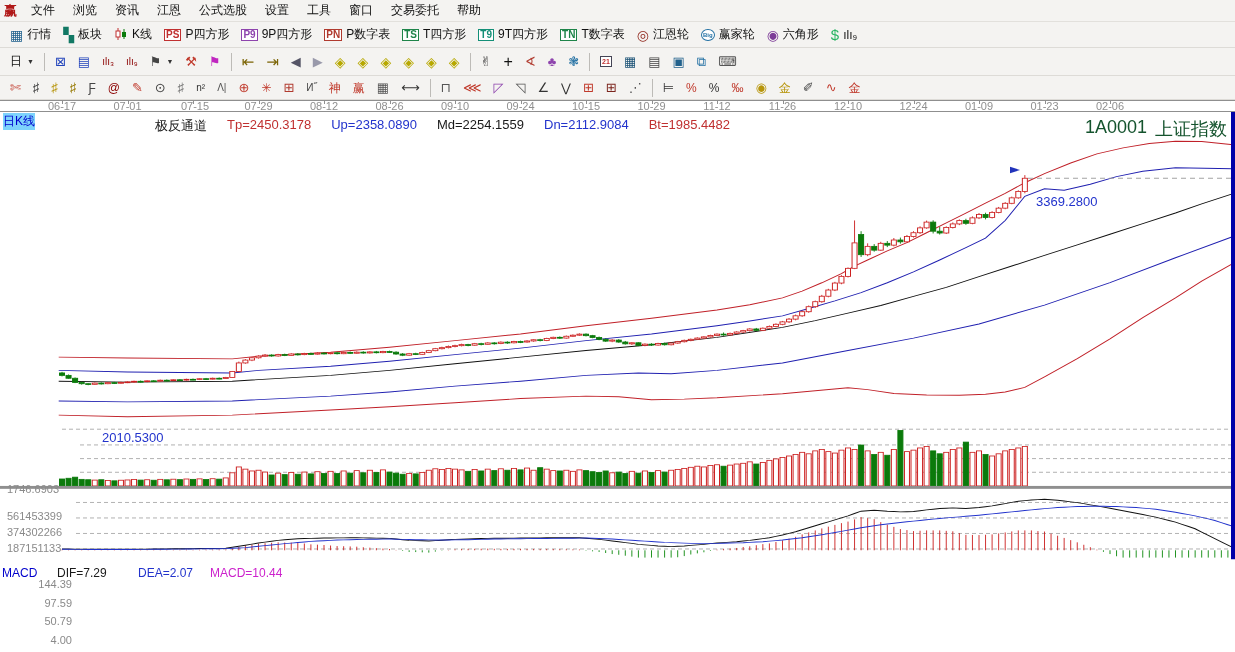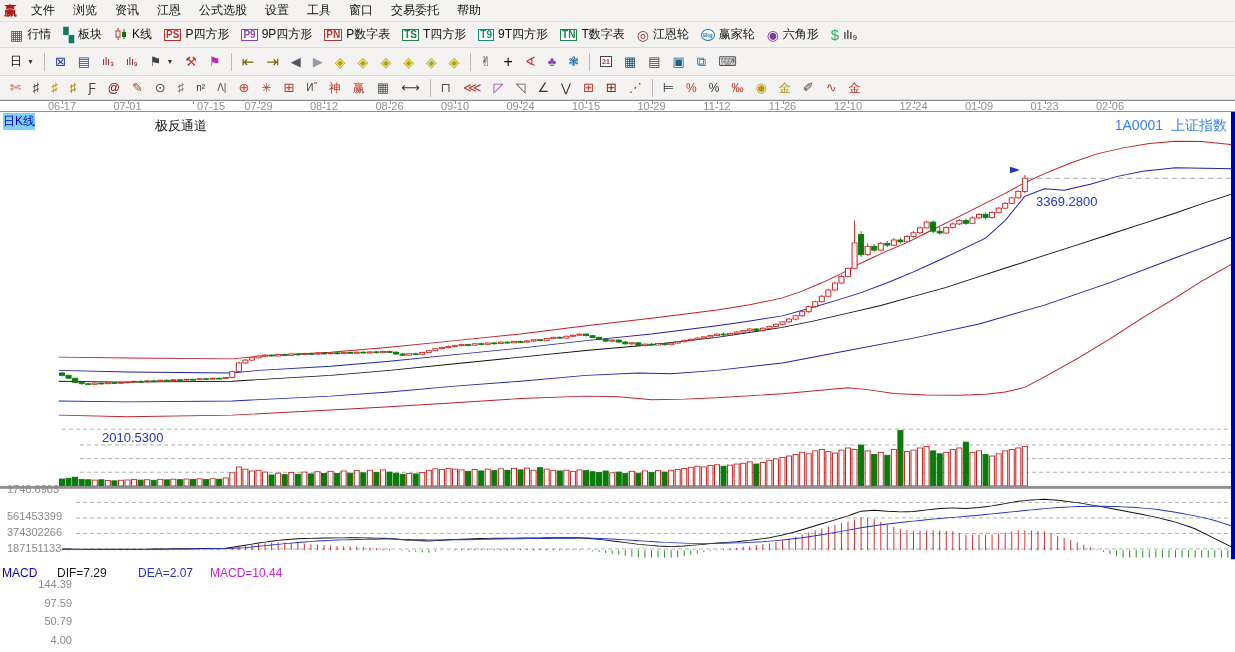--- a/index.html
+++ b/index.html
@@ -25,21 +25,21 @@
   .datebar{position:relative;height:12px;background:#fff;border-top:1px solid #8f8f8f;
     border-bottom:1px solid #8f8f8f;font-size:11px;color:#8f8f8f}
   .dlabel{position:absolute;top:0;width:46px;text-align:center;line-height:11px}
   .tickmark{position:absolute;top:0;width:1px;height:3px;background:#8f8f8f}
   
   .chartwrap{position:relative;width:1235px;height:540px;background:#fff}
   .chartwrap svg{position:absolute;left:0;top:0}
   .olabel{position:absolute;font-size:11px;color:#8a8a8a;white-space:nowrap}
   .hdr{position:absolute;left:155px;top:5px;font-size:13px;display:flex;gap:20px;white-space:nowrap}
   .lbl-kline{position:absolute;left:3px;top:1px;font-size:12px;color:#0000cc;background:#7dd3fc}
-  .lbl-code{position:absolute;right:8px;top:5px;font-size:14px;color:#3b82f6;display:flex;gap:8px}
+  .lbl-code{position:absolute;right:8px;top:5px;font-size:18px;color:#14532d;display:flex;gap:8px}
   .macd-hdr{position:absolute;top:454px;left:0;font-size:12px;white-space:nowrap}
   .macd-hdr span{position:absolute;top:0}
   .mlabels{position:absolute;left:0;width:72px;text-align:right}
   .anno{position:absolute;font-size:13px;color:#2233cc;white-space:nowrap}
   .watermark{position:absolute;left:1076px;top:497px;font-family:"Liberation Serif","DejaVu Serif",serif;
     font-size:26px;font-weight:bold;color:rgba(195,32,32,.85);letter-spacing:4px;white-space:nowrap}.c-blue{color:#2233cc}.c-blk{color:#1a1a1a}.c-mag{color:#cc22cc}.c-nblue{color:#0000cc}
 </style>
 </head>
 <body>
 
@@ -326,21 +326,21 @@
       <span class="ticon" style="color: rgb(192, 57, 43); font-size: 12px;">金</span>
     </div>
   </div>
 
 <div class="datebar" id="datebar">
     <div class="tickmark" style="left: 62px;"></div>
     <div class="dlabel" style="left: 39px;">06-17</div>
     <div class="tickmark" style="left: 127.5px;"></div>
     <div class="dlabel" style="left: 104.5px;">07-01</div>
     <div class="tickmark" style="left: 193px;"></div>
-    <div class="dlabel" style="left: 188px;">07-15</div>
+    <div class="dlabel" style="left: 172px;">07-15</div>
     <div class="tickmark" style="left: 258.5px;"></div>
     <div class="dlabel" style="left: 235.5px;">07-29</div>
     <div class="tickmark" style="left: 324px;"></div>
     <div class="dlabel" style="left: 301px;">08-12</div>
     <div class="tickmark" style="left: 389.5px;"></div>
     <div class="dlabel" style="left: 366.5px;">08-26</div>
     <div class="tickmark" style="left: 455px;"></div>
     <div class="dlabel" style="left: 432px;">09-10</div>
     <div class="tickmark" style="left: 520.5px;"></div>
     <div class="dlabel" style="left: 497.5px;">09-24</div>
@@ -1155,20 +1155,27 @@
       <polyline points="62.0,640.0 68.5,640.0 75.1,640.1 81.7,640.1 88.2,640.2 94.8,640.2 101.3,640.2 107.8,640.2 114.4,640.2 120.9,640.2 127.5,640.2 134.1,640.2 140.6,640.1 147.1,640.1 153.7,640.0 160.3,640.0 166.8,639.9 173.3,639.8 179.9,639.8 186.4,639.7 193.0,639.6 199.5,639.5 206.1,639.4 212.7,639.4 219.2,639.3 225.8,639.2 232.3,638.8 238.8,638.4 245.4,638.0 251.9,637.2 258.5,636.4 265.0,635.6 271.6,634.8 278.1,634.0 284.7,633.2 291.3,632.5 297.8,631.8 304.4,631.1 310.9,630.4 317.4,630.0 324.0,629.6 330.6,629.2 337.1,628.8 343.6,628.6 350.2,628.4 356.8,628.2 363.3,628.0 369.8,627.9 376.4,627.8 382.9,627.7 389.5,627.6 396.1,627.8 402.6,628.0 409.1,628.2 415.7,628.4 422.3,628.5 428.8,628.6 435.3,628.7 441.9,628.8 448.4,628.7 455.0,628.6 461.6,628.5 468.1,628.4 474.6,628.2 481.2,628.0 487.8,627.8 494.3,627.6 500.8,627.5 507.4,627.4 514.0,627.3 520.5,627.2 527.0,627.1 533.6,627.0 540.1,627.0 546.7,626.9 553.3,626.8 559.8,626.7 566.3,626.6 572.9,626.6 579.4,626.5 586.0,626.4 592.5,626.7 599.1,627.0 605.6,627.3 612.2,627.6 618.8,628.1 625.3,628.6 631.9,629.1 638.4,629.6 644.9,630.1 651.5,630.6 658.0,631.1 664.6,631.6 671.1,631.9 677.7,632.2 684.3,632.5 690.8,632.8 697.4,632.8 703.9,632.8 710.4,632.8 717.0,632.8 723.5,632.6 730.1,632.4 736.6,632.2 743.2,632.0 749.8,631.6 756.3,631.2 762.9,630.8 769.4,630.1 775.9,629.5 782.5,628.8 789.0,627.9 795.6,626.9 802.1,626.0 808.7,624.8 815.3,623.6 821.8,622.4 828.4,621.1 834.9,619.7 841.4,618.4 848.0,616.9 854.5,615.5 861.1,614.0 867.6,612.8 874.2,611.6 880.8,610.4 887.3,609.5 893.9,608.5 900.4,607.6 906.9,606.8 913.5,606.0 920.0,605.2 926.6,604.4 933.1,603.6 939.7,602.8 946.3,602.1 952.8,601.5 959.4,600.8 965.9,600.1 972.4,599.5 979.0,598.8 985.5,598.0 992.1,597.2 998.6,596.4 1005.2,595.6 1011.8,594.8 1018.3,594.0 1024.8,593.2 1031.4,592.4 1037.9,591.6 1044.5,590.9 1051.0,590.3 1057.6,589.6 1064.2,589.2 1070.7,588.8 1077.3,588.4 1083.8,588.3 1090.3,588.1 1096.9,588.0 1103.5,588.1 1110.0,588.3 1116.5,588.4 1123.1,588.8 1129.6,589.2 1136.2,589.6 1142.8,590.3 1149.3,590.9 1155.8,591.6 1162.4,592.8 1169.0,594.0 1175.5,595.2 1182.0,596.7 1188.6,598.1 1195.1,599.6 1201.7,601.5 1208.3,603.3 1214.8,605.2 1221.3,607.8 1227.9,610.3 1233.1,612.4" fill="none" stroke="#2233cc" stroke-width="1.1"></polyline>
       <line x1="1028" y1="191.99301344999998" x2="1231" y2="191.99301344999998" stroke="#999" stroke-dasharray="5 4"></line>
       <polygon points="1010,178 1010,186 1020,182" fill="#2233bb"></polygon>
       <rect x="1231" y="112" width="4" height="540" fill="#0000a8"></rect>
     </svg>
 
   <div class="lbl-kline">日K线</div>
 
   <div class="hdr">
     <span class="c-blk">极反通道</span>
+    <span id="hdrvals" style="display:flex;gap:20px">
+        <span style="color: rgb(192, 48, 48);">Tp=2450.3178</span>
+        <span style="color: rgb(34, 51, 204);">Up=2358.0890</span>
+        <span style="color: rgb(26, 26, 26);">Md=2254.1559</span>
+        <span style="color: rgb(34, 51, 204);">Dn=2112.9084</span>
+        <span style="color: rgb(192, 48, 48);">Bt=1985.4482</span>
+      </span>
   </div>
 
   <div class="lbl-code">
     <span>1A0001</span>
     <span>上证指数</span>
   </div>
 
   <div class="olabel" style="left:7px;top:371px">1746.6903</div>
   <div class="olabel" style="left:7px;top:398px">561453399</div>
   <div class="olabel" style="left:7px;top:414px">374302266</div>

